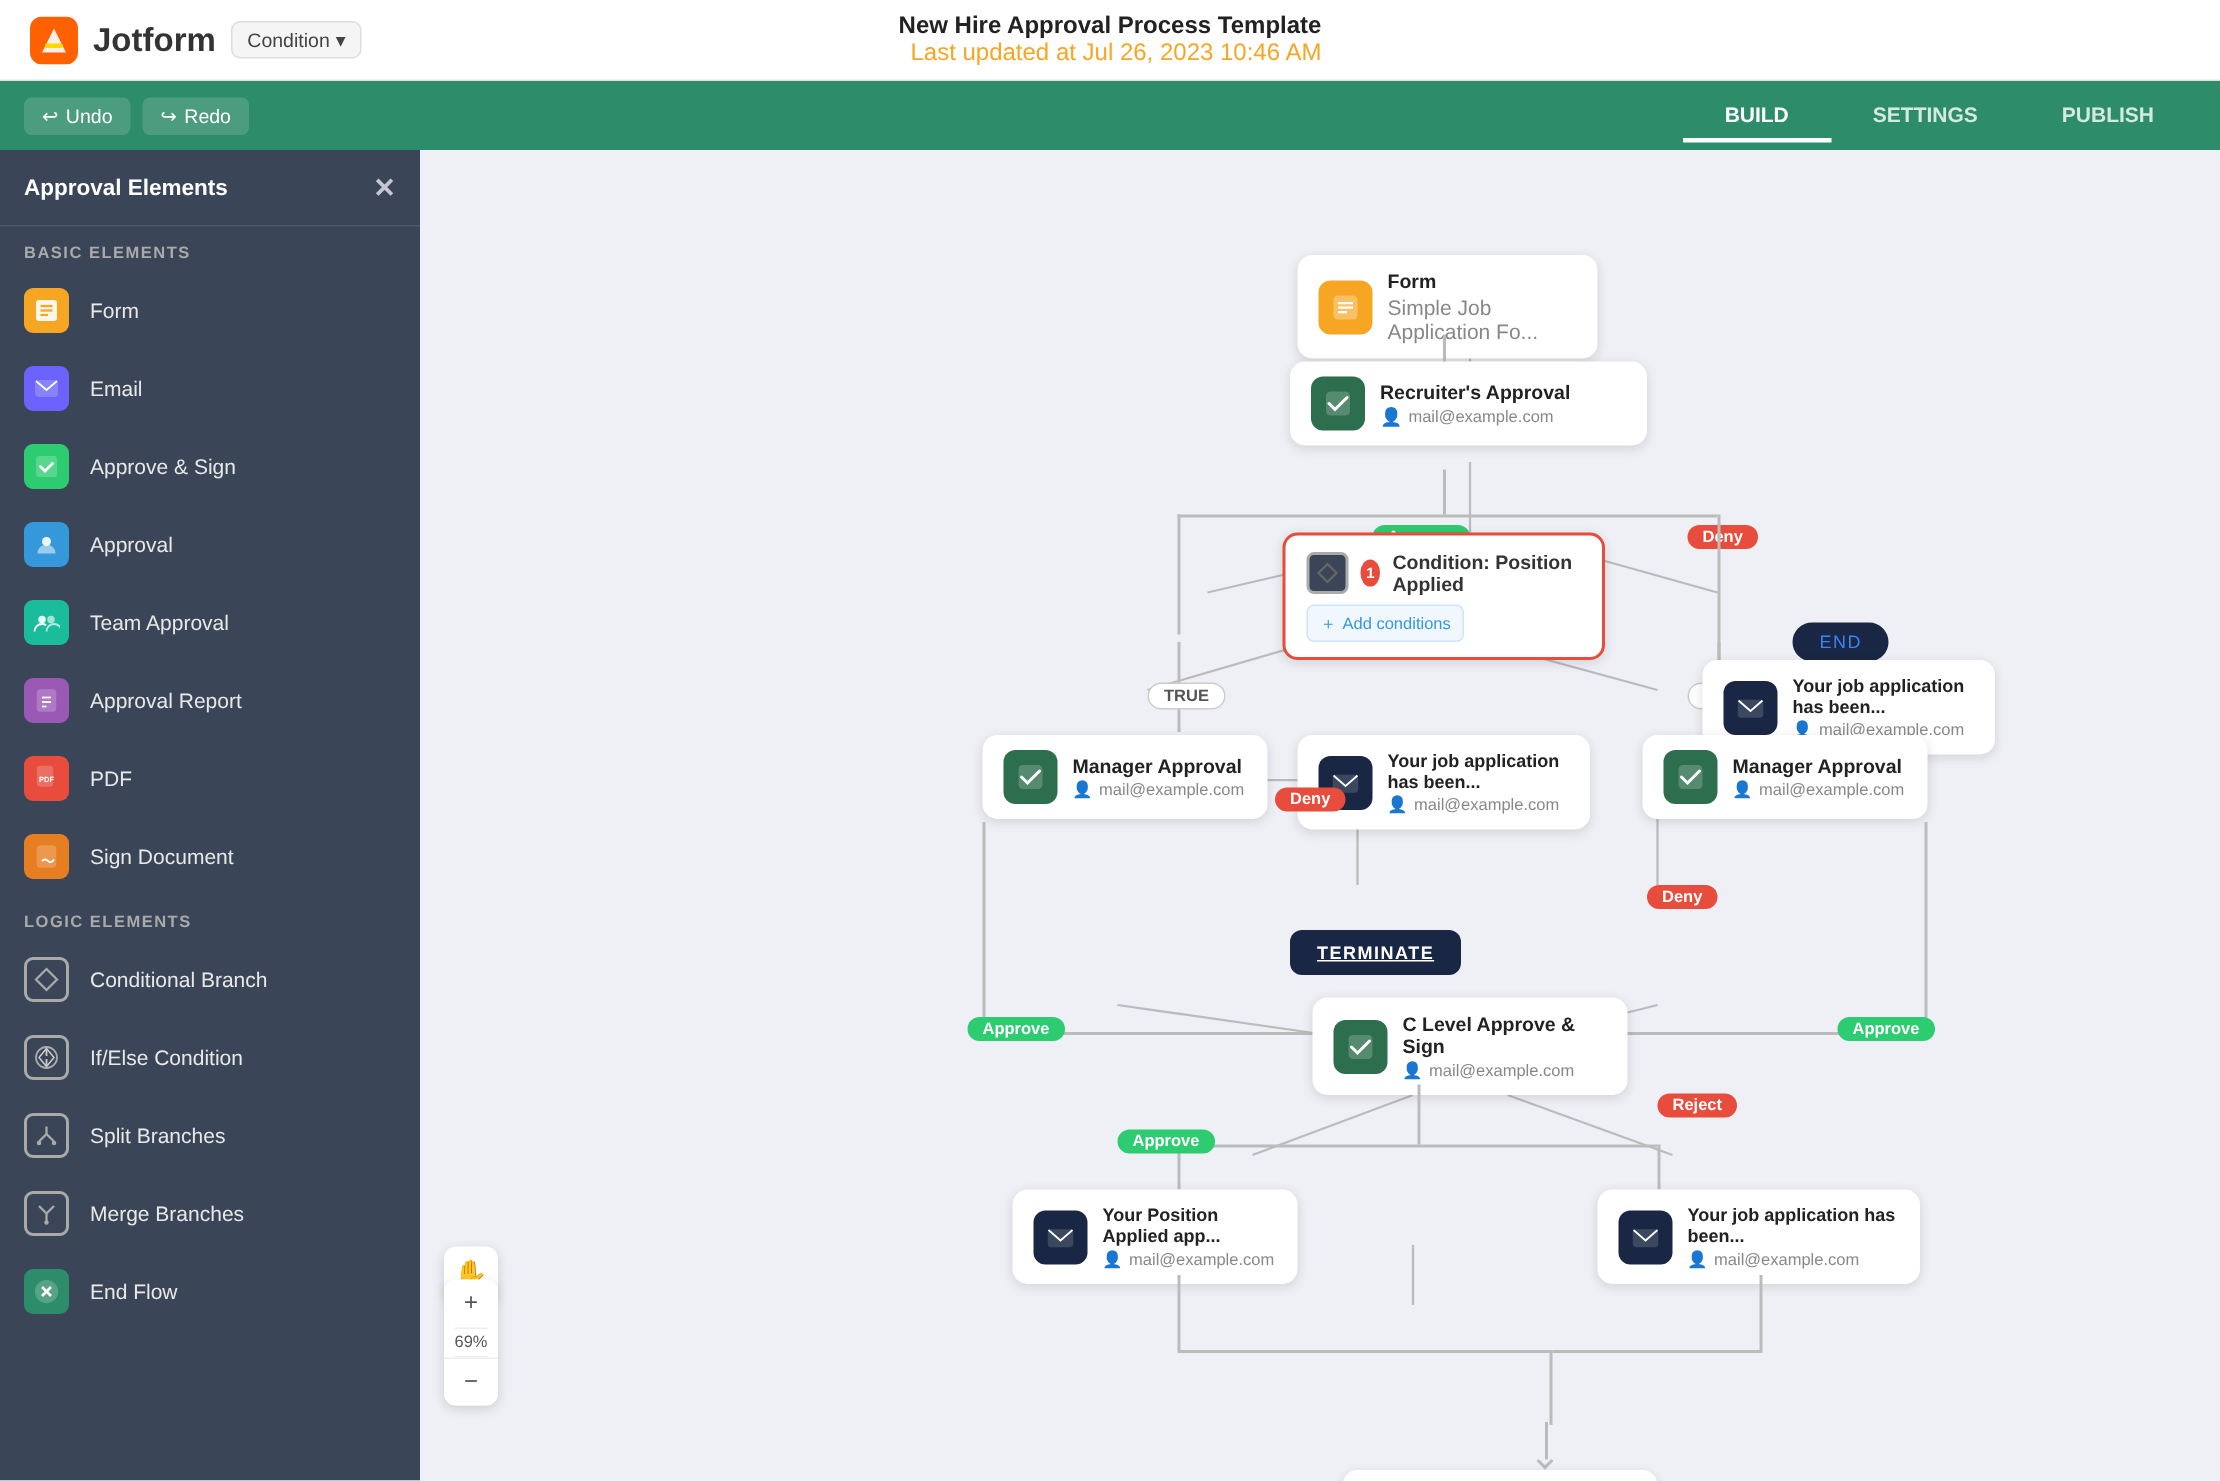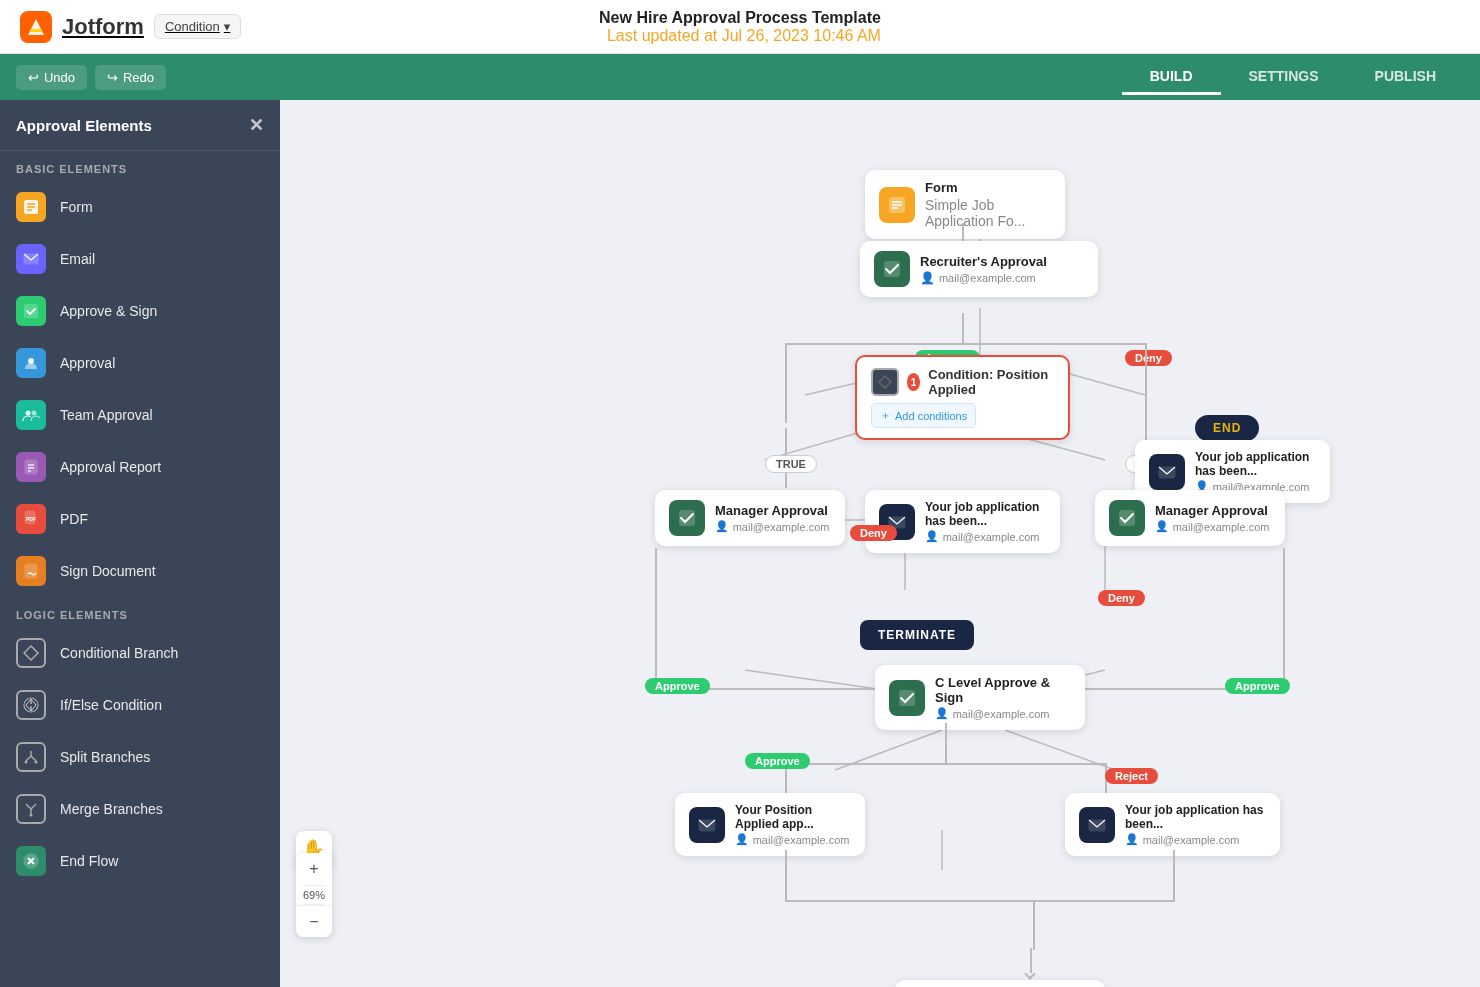--- a/index.html
+++ b/index.html
@@ -2,21 +2,21 @@
 <html><head>
   <meta charset="utf-8">
   <style>
     * { box-sizing: border-box; margin: 0; padding: 0; }
     body { font-family: -apple-system, BlinkMacSystemFont, 'Segoe UI', sans-serif; background: #f0f2f5; overflow: hidden; }
 
     
     .top-header {
       display: flex; align-items: center; justify-content: space-between;
       background: #fff; height: 54px; padding: 0 20px;
-      border-bottom: 1px solid #e0e0e0; position: relative; z-index: 10; text-decoration: underline;
+      border-bottom: 1px solid #e0e0e0; position: relative; z-index: 10;
     }
     .logo-area { display: flex; align-items: center; gap: 10px; }
     .logo-icon { width: 32px; height: 32px; }
     .logo-text { font-size: 22px; font-weight: 700; color: #333; }
     .approvals-btn {
       display: flex; align-items: center; gap: 4px;
       background: #f5f5f5; border: 1px solid #ddd; border-radius: 6px;
       padding: 4px 10px; font-size: 13px; cursor: pointer; color: #444;
     }
     .title-area { text-align: right; position: absolute; left: 50%; transform: translateX(-50%); }
@@ -137,24 +137,25 @@
     .pill-approve { background: #2ecc71; }
     .pill-deny { background: #e74c3c; }
     .pill-true { background: #fff; color: #555; border: 1px solid #ccc; font-size: 11px; }
     .pill-false { background: #fff; color: #555; border: 1px solid #ccc; font-size: 11px; }
 
     
     .terminate-btn {
       position: absolute; background: #1a2744; color: #fff;
       border-radius: 8px; padding: 8px 18px; font-size: 12px; font-weight: 700;
       letter-spacing: 1px;
+      text-decoration: underline;
     }
     .end-btn {
-      position: absolute; background: #1a2744; color: #eab308;
-      border-radius: 20px; padding: 6px 18px; font-size: 12px; font-weight: 700;
+      position: absolute; background: #1a2744; color: #3b82f6;
+      border-radius: 20px; padding: 6px 18px; font-size: 12px; font-weight: 400;
       letter-spacing: 1px;
     }
 
     
     .canvas-svg {
       position: absolute; top: 0; left: 0; pointer-events: none;
       overflow: visible;
     }
 
     
@@ -578,21 +579,21 @@
         </div>
       </div>
 
       <div style="position:absolute;top:593px;left:540px;width:2px;height:40px;background:#bbb;"></div>
       <div style="position:absolute;top:633px;left:380px;width:320px;height:2px;background:#bbb;"></div>
       <div style="position:absolute;top:633px;left:380px;width:2px;height:30px;background:#bbb;"></div>
       <div style="position:absolute;top:633px;left:700px;width:2px;height:30px;background:#bbb;"></div>
 
       <div class="pill pill-approve" style="top:623px; left:340px;">Approve</div>
 
-      <div class="pill pill-deny" style="top:638px; left:700px;">Reject</div>
+      <div class="pill pill-deny" style="top:599px; left:700px;">Reject</div>
 
       <div class="node" style="top:663px; left:270px; width:190px;">
         <div class="node-icon node-email-icon">
           <svg width="20" height="20" viewBox="0 0 20 20">
               <rect x="2" y="5" width="16" height="11" rx="2" fill="white" opacity="0.15" stroke="white" stroke-width="1"></rect>
               <polyline points="2,5 10,12 18,5" fill="none" stroke="white" stroke-width="1.2"></polyline>
             </svg>
         </div>
         <div class="node-content">
           <div class="node-title" style="font-size:12px;">Your Position Applied  app...</div>

